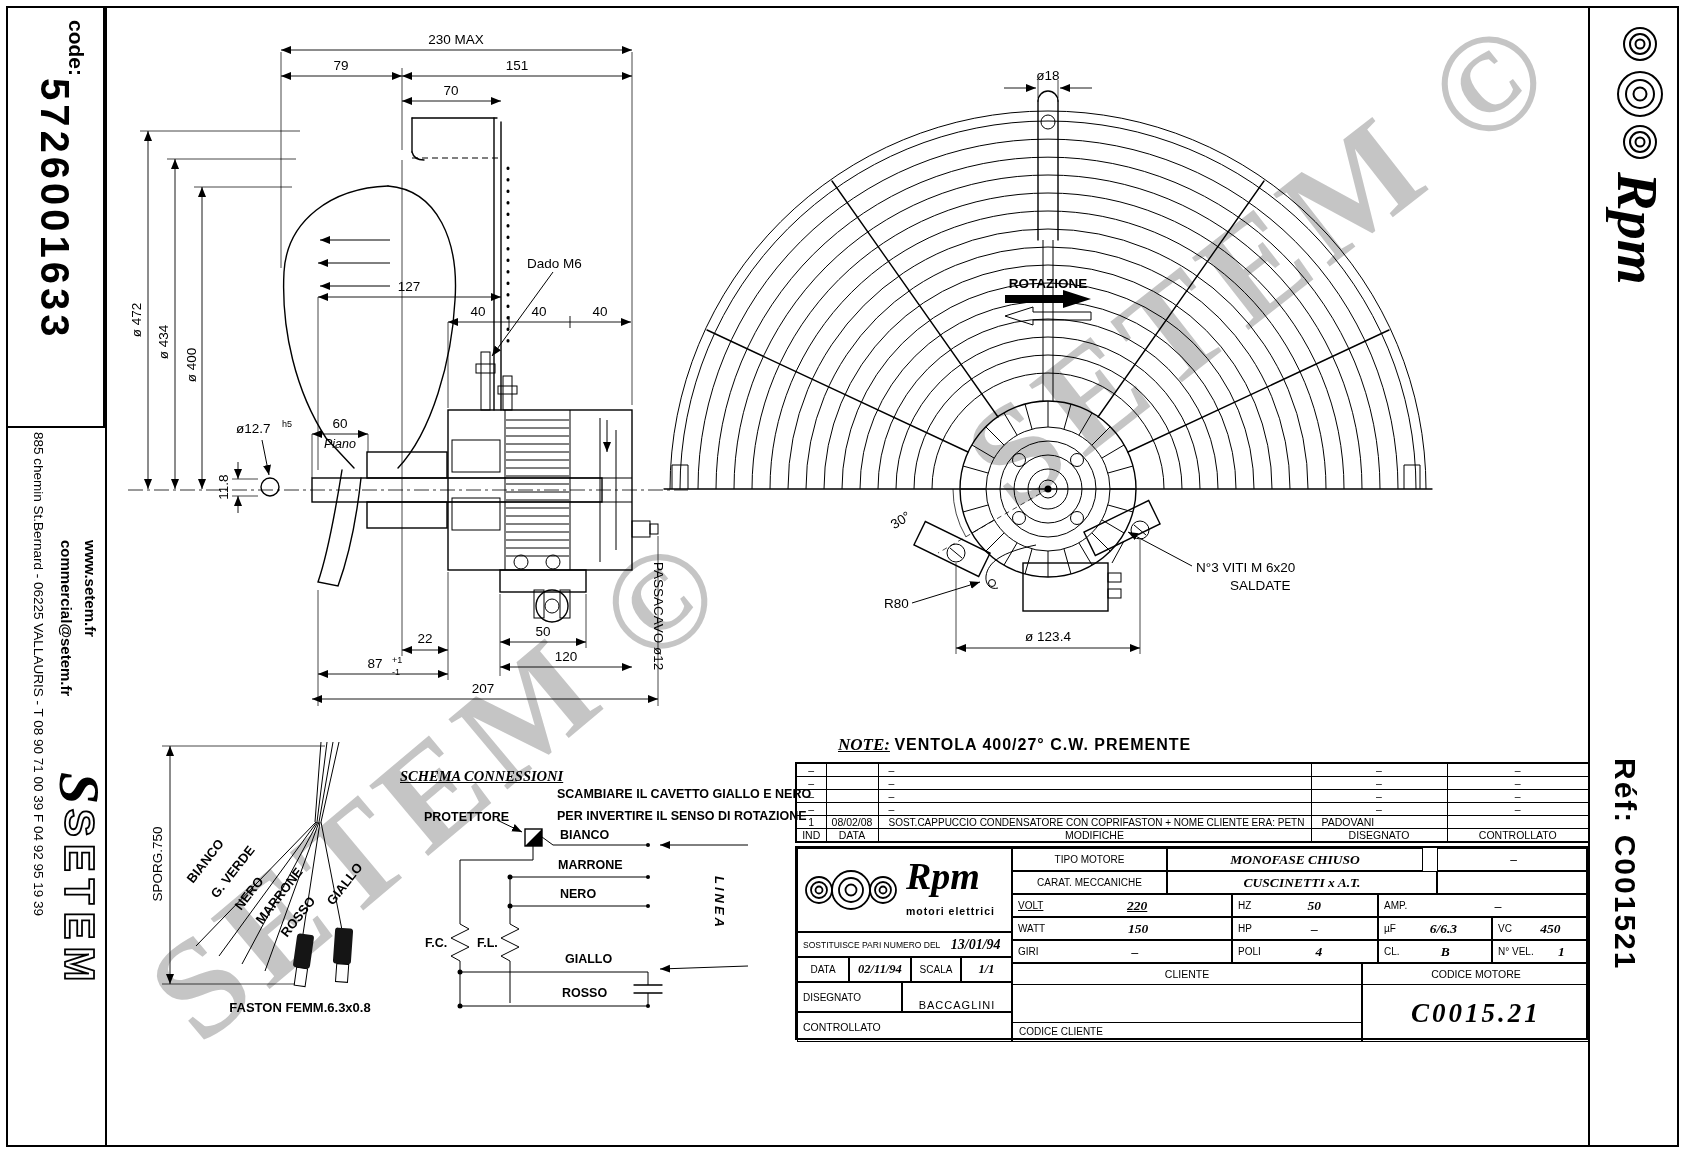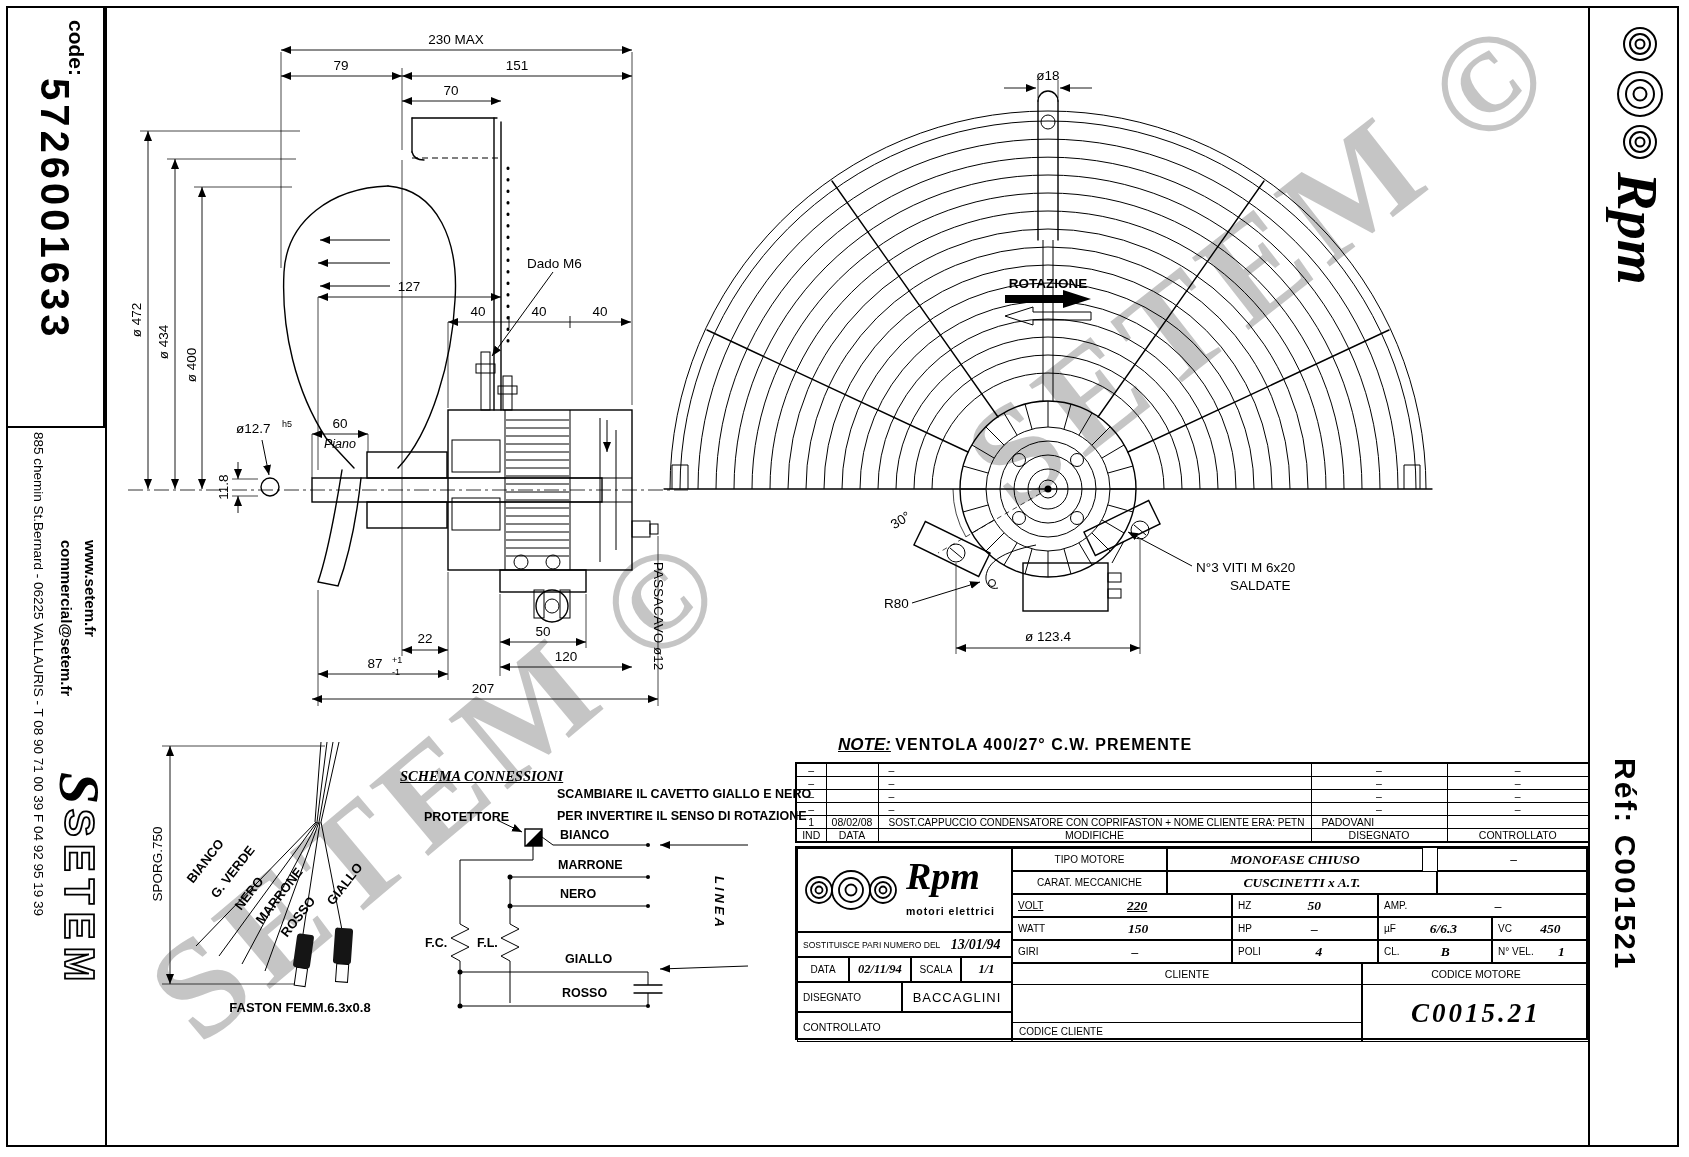--- a/index.html
+++ b/index.html
@@ -31,21 +31,21 @@
   .dim{stroke:#000;stroke-width:0.9;fill:none;}
   .ext{stroke:#000;stroke-width:0.8;fill:none;opacity:.9;}
   .cl{stroke:#000;stroke-width:0.8;fill:none;stroke-dasharray:15 4 3 4;}
   text{fill:#000;font-family:"Liberation Sans",sans-serif;}
   .dt{font-size:13.5px;}
   .dts{font-size:9px;}
   .pi{font-style:italic;font-size:12.5px;}
   .wl{font-size:13px;font-weight:bold;}
   
   .ov{position:absolute;z-index:3;white-space:nowrap;}
-  .note-label{font-family:Liberation Sans, sans-serif;font-style:italic;font-weight:bold;font-size:17px;text-decoration:underline;}
+  .note-label{font-family:Liberation Serif, serif;font-style:italic;font-weight:bold;font-size:17px;text-decoration:underline;}
   .note-text{font-size:16px;font-weight:bold;letter-spacing:1px;}
   .sch-title{font-family:"Liberation Serif",serif;font-style:italic;font-weight:bold;font-size:14.5px;text-decoration:underline;}
   .sch-txt{font-size:12.5px;font-weight:bold;}
   .linea{writing-mode:vertical-rl;font-size:13px;font-weight:bold;letter-spacing:3px;font-style:italic;}
   
   .modtable{position:absolute;left:795px;top:762px;width:793px;border-collapse:collapse;table-layout:fixed;z-index:3;background:transparent;}
   .modtable td{border:1px solid #000;font-size:10.5px;height:12px;padding:0 3px;overflow:hidden;white-space:nowrap;}
   .modtable{border:2px solid #000;}
   .modtable .c{text-align:center;}
   .modtable .l{text-align:left;padding-left:10px;}
@@ -498,21 +498,21 @@
       </div>
     <div class="tb-cell cjc" style="left:114px;top:109px;width:50px;height:25px;">
         <span>SCALA</span>
       </div>
     <div class="tb-cell" style="left:164px;top:109px;width:51px;height:25px;">
         <span class="val" style="font-size:12.5px">1/1</span>
       </div>
     <div class="tb-cell" style="left:0;top:134px;width:105px;height:30px;">
         <span class="lbl">DISEGNATO</span>
       </div>
-    <div class="tb-cell cjc" style="left:105px;top:134px;width:110px;height:30px;font-size:13px;letter-spacing:1px;">
+    <div class="tb-cell cjc" style="left:105px;top:134px;width:110px;height:30px;font-size:11px;letter-spacing:1px;align-items:flex-end;">
         <span>BACCAGLINI</span>
       </div>
     <div class="tb-cell" style="left:0;top:164px;width:215px;height:30px;">
         <span class="lbl" style="font-size:10.5px">CONTROLLATO</span>
       </div>
 
     <div class="tb-cell cjc" style="left:215px;top:0;width:155px;height:23px;">
         <span>TIPO MOTORE</span>
       </div>
     <div class="tb-cell" style="left:370px;top:0;width:256px;height:23px;">

